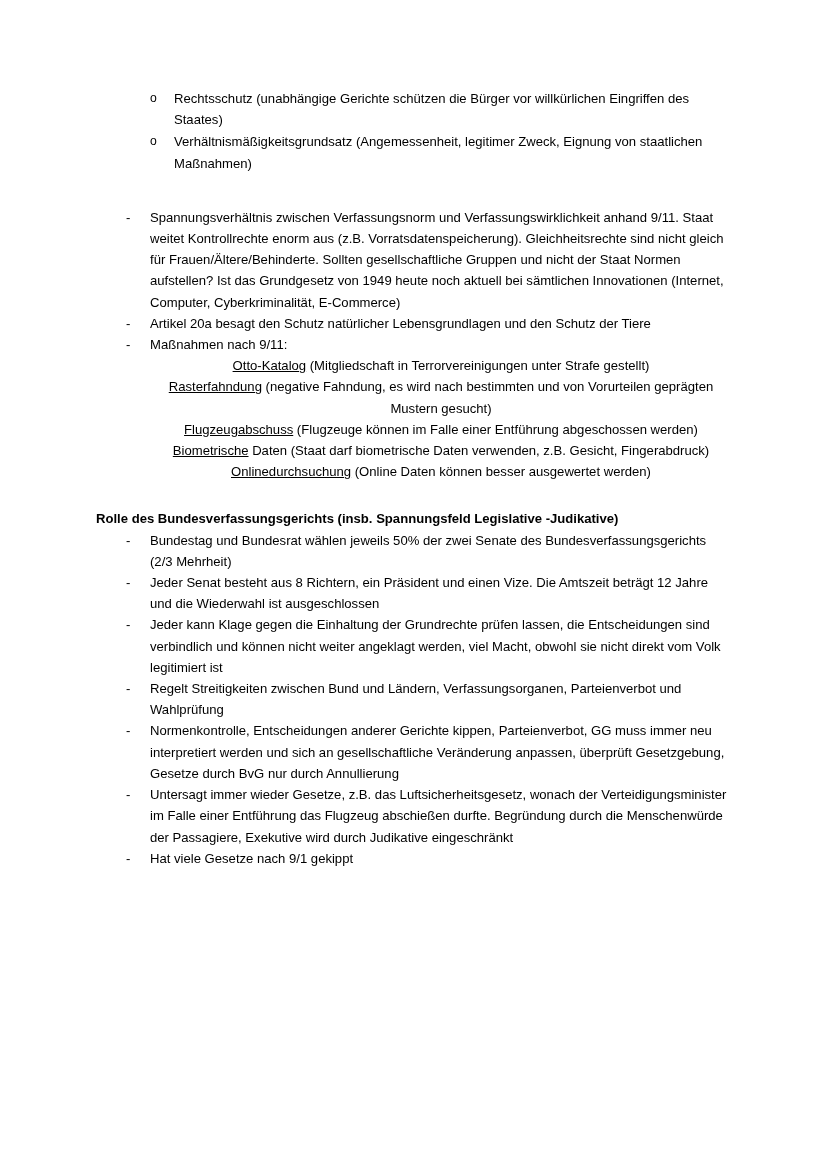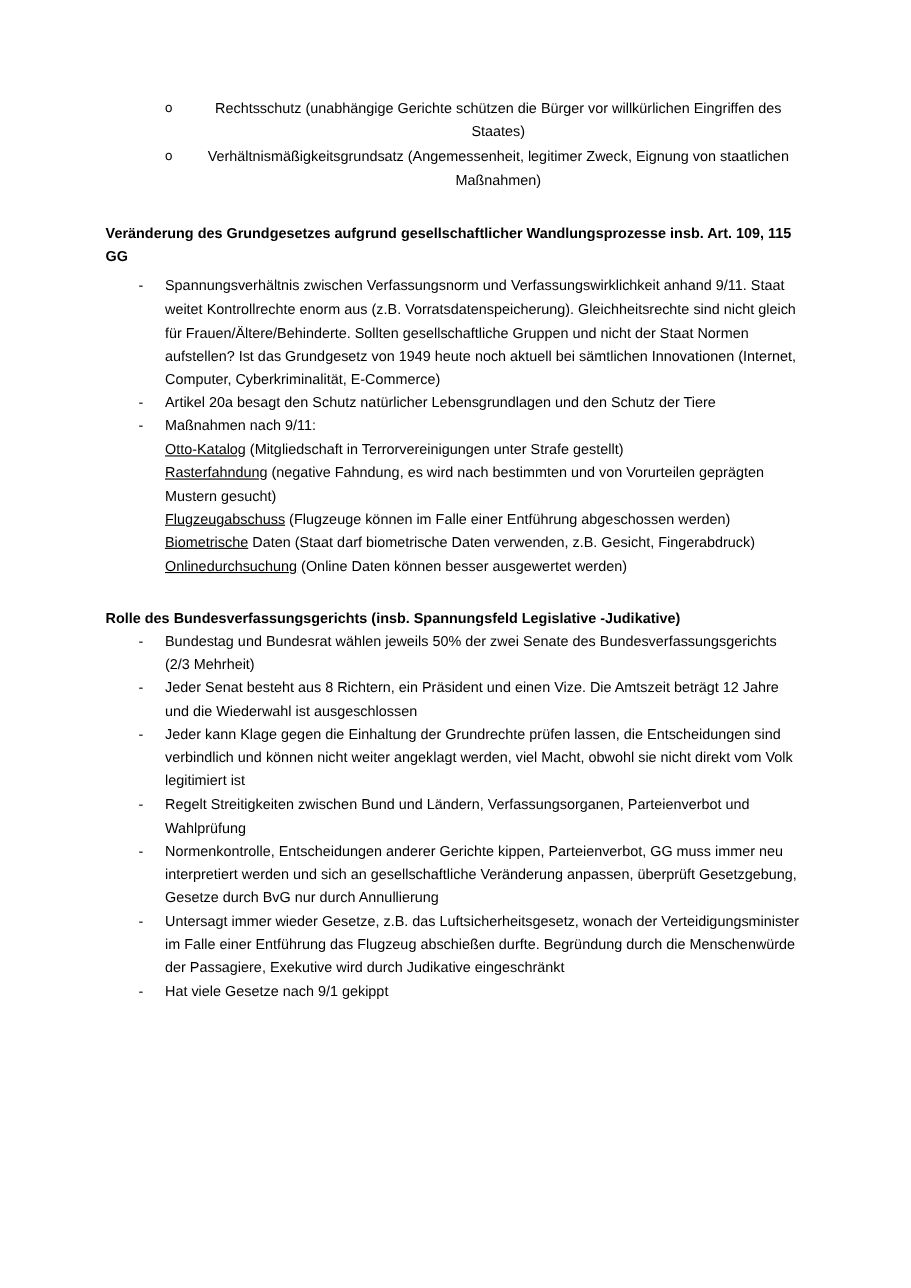--- a/index.html
+++ b/index.html
@@ -25,21 +25,20 @@
     width: 636px;
     font-size: 13.1px;
     line-height: 1.62;
   }
 
   
   ul.circle-list {
     list-style: none;
     margin: 0 0 0 0;
     padding: 0;
-    text-align: center;
   }
   ul.circle-list > li {
     position: relative;
     padding-left: 78px;
     margin-bottom: 1px;
   }
   ul.circle-list > li::before {
     content: "o";
     position: absolute;
     left: 54px;
@@ -69,39 +68,38 @@
     position: relative;
     padding-left: 54px;
     margin-bottom: 0px;
   }
   ul.dash-list > li::before {
     content: "-";
     position: absolute;
     left: 30px;
     top: 0;
   }
-  .sub-line { display: block; }
+  .sub-line { display: block; text-align: center; }
   .u { text-decoration: underline; }
 
   
   span[data-bind], li[data-bind], h2[data-bind] { white-space: normal; }
 </style>
 </head>
 <body>
 
 <div class="page">
   <div class="content">
 
     <ul class="circle-list">
       <li data-bind="document.top_bullets.0">Rechtsschutz (unabhängige Gerichte schützen die Bürger vor willkürlichen Eingriffen des Staates)</li>
       <li data-bind="document.top_bullets.1">Verhältnismäßigkeitsgrundsatz (Angemessenheit, legitimer Zweck, Eignung von staatlichen Maßnahmen)</li>
     </ul>
 
     <div class="gap-before-heading"></div>
-    <h2 class="section-heading" data-bind="document.sections.0.heading">Veränderung des Grundgesetzes aufgrund gesellschaftlicher Wandlungsprozesse insb. Art. 109, 115 GG</h2>
     <div class="gap-after-heading"></div>
 
     <ul class="dash-list">
       <li>
         <span data-bind="document.sections.0.bullets.0.text">Spannungsverhältnis zwischen Verfassungsnorm und Verfassungswirklichkeit anhand 9/11. Staat weitet Kontrollrechte enorm aus (z.B. Vorratsdatenspeicherung). Gleichheitsrechte sind nicht gleich für Frauen/Ältere/Behinderte. Sollten gesellschaftliche Gruppen und nicht der Staat Normen aufstellen? Ist das Grundgesetz von 1949 heute noch aktuell bei sämtlichen Innovationen (Internet, Computer, Cyberkriminalität, E-Commerce)</span>
       </li>
       <li>
         <span data-bind="document.sections.0.bullets.1.text">Artikel 20a besagt den Schutz natürlicher Lebensgrundlagen und den Schutz der Tiere</span>
       </li>
       <li>

